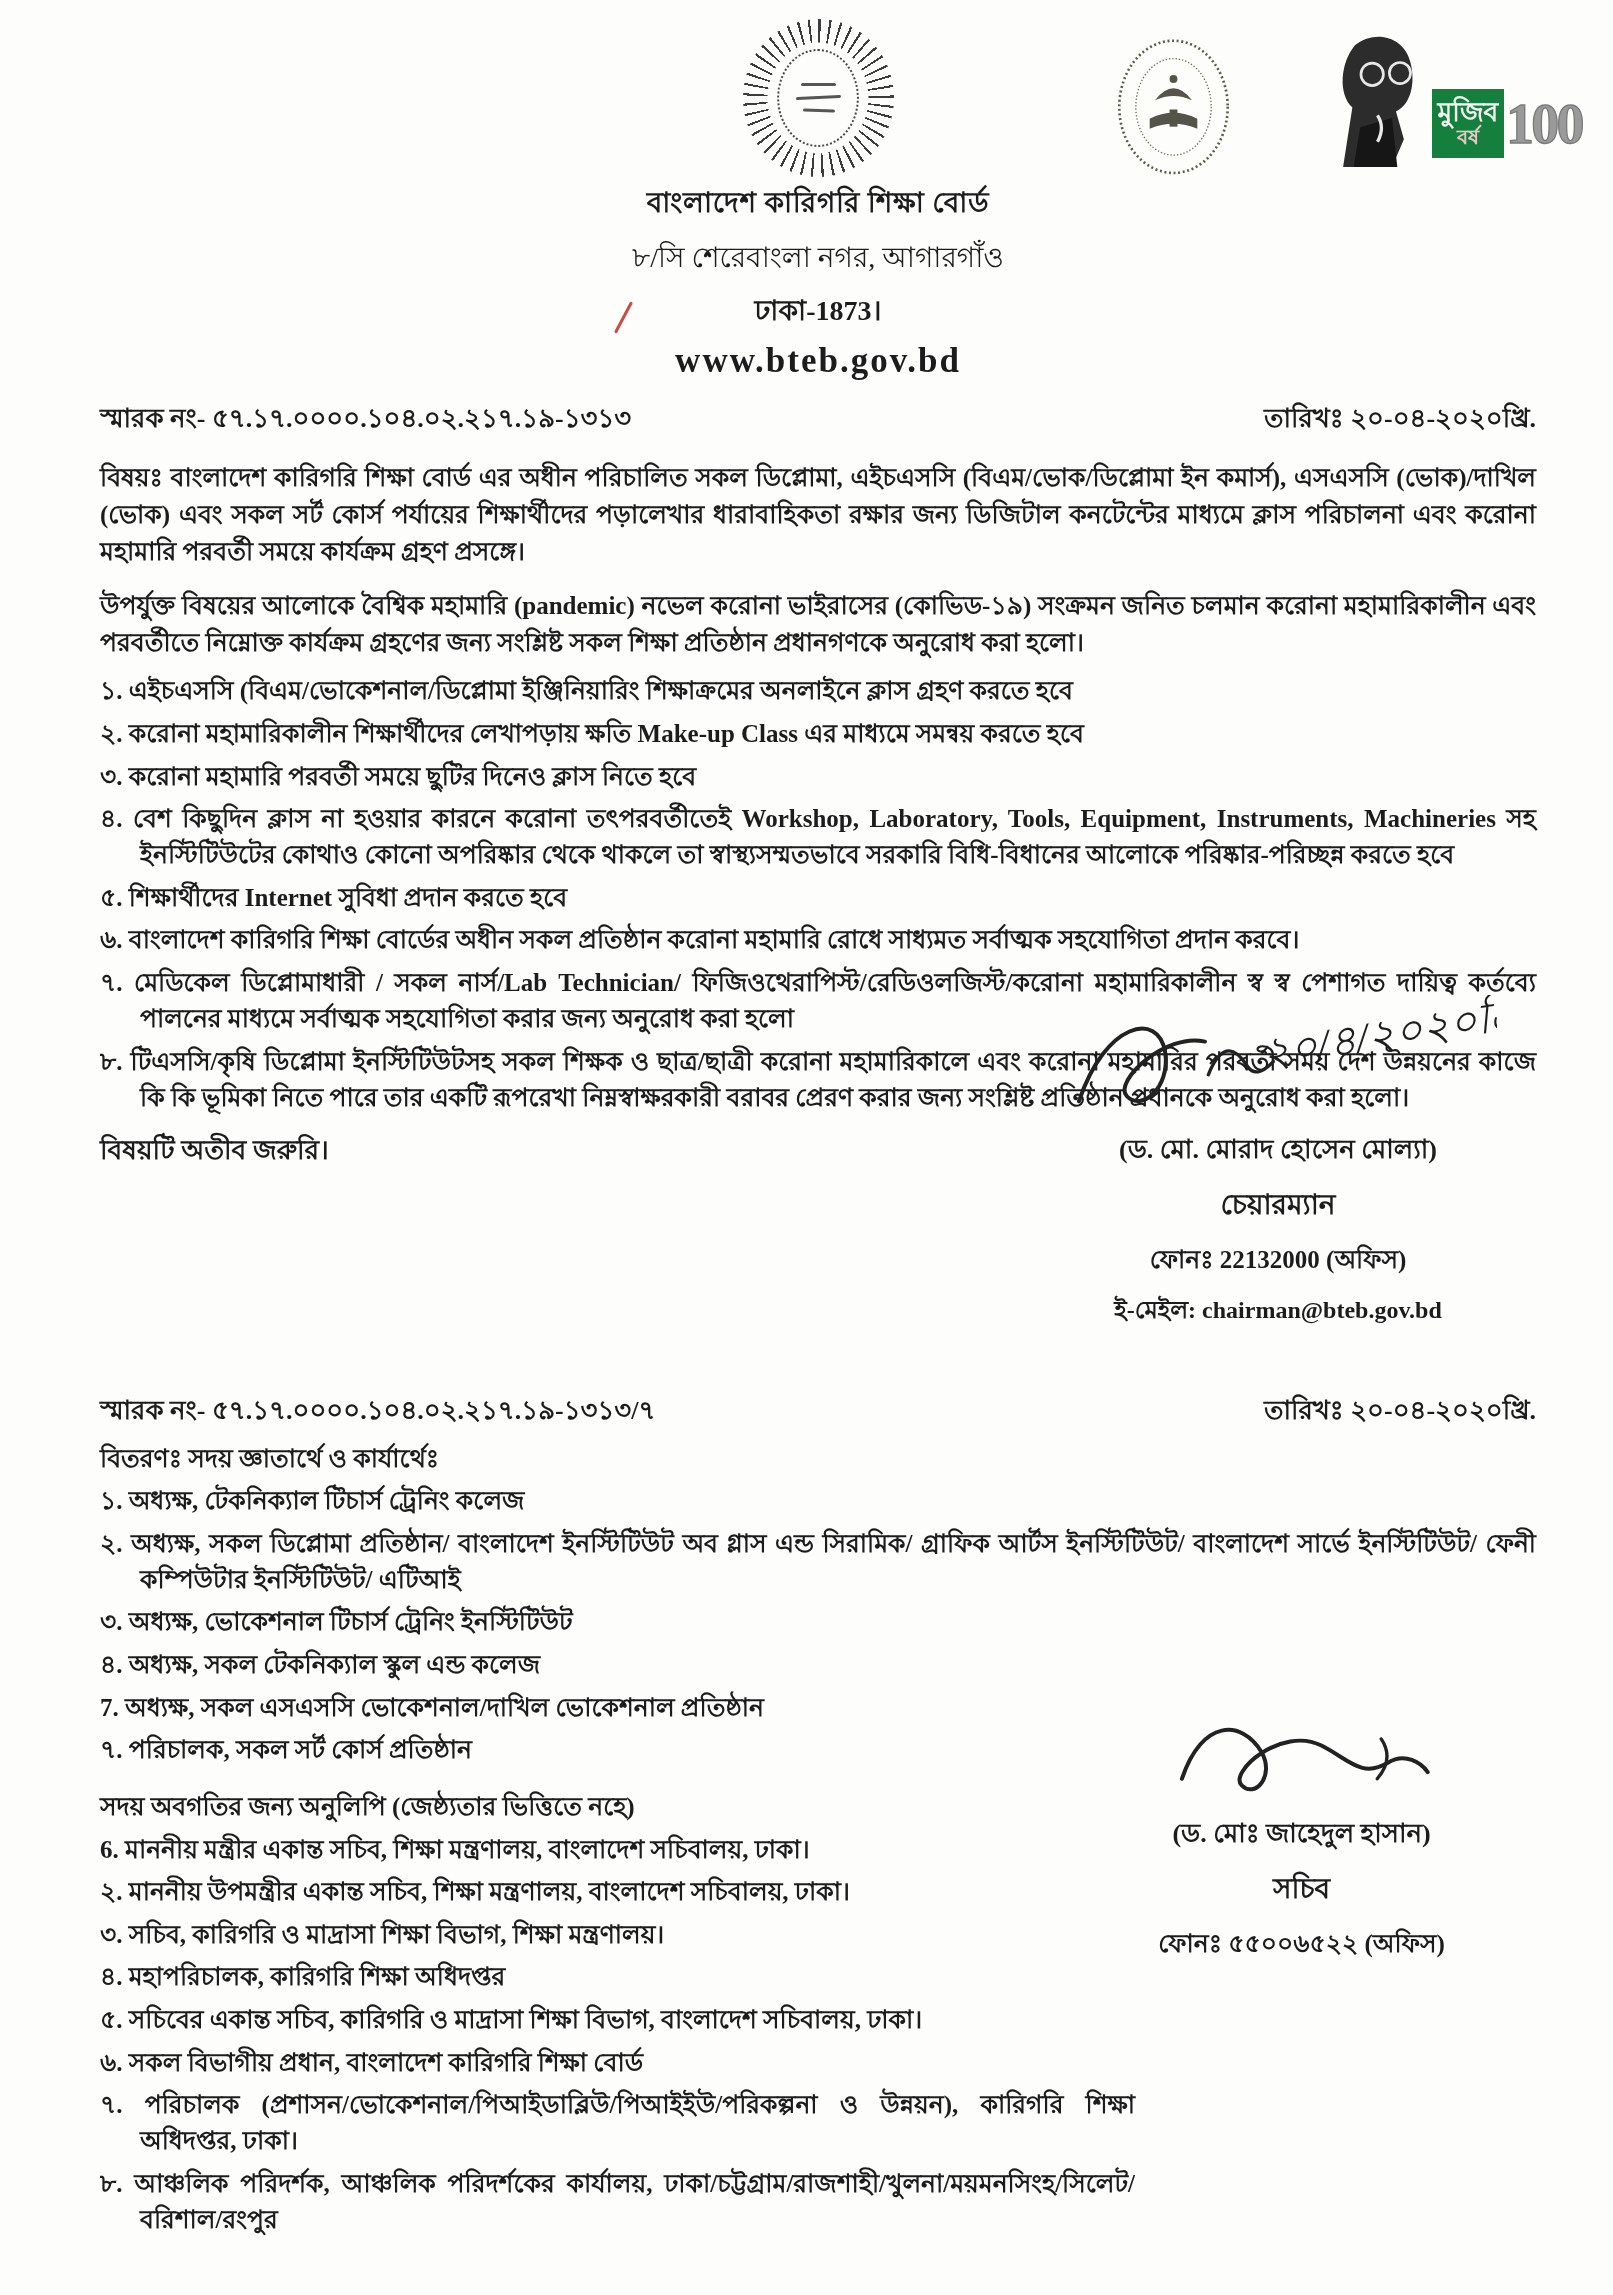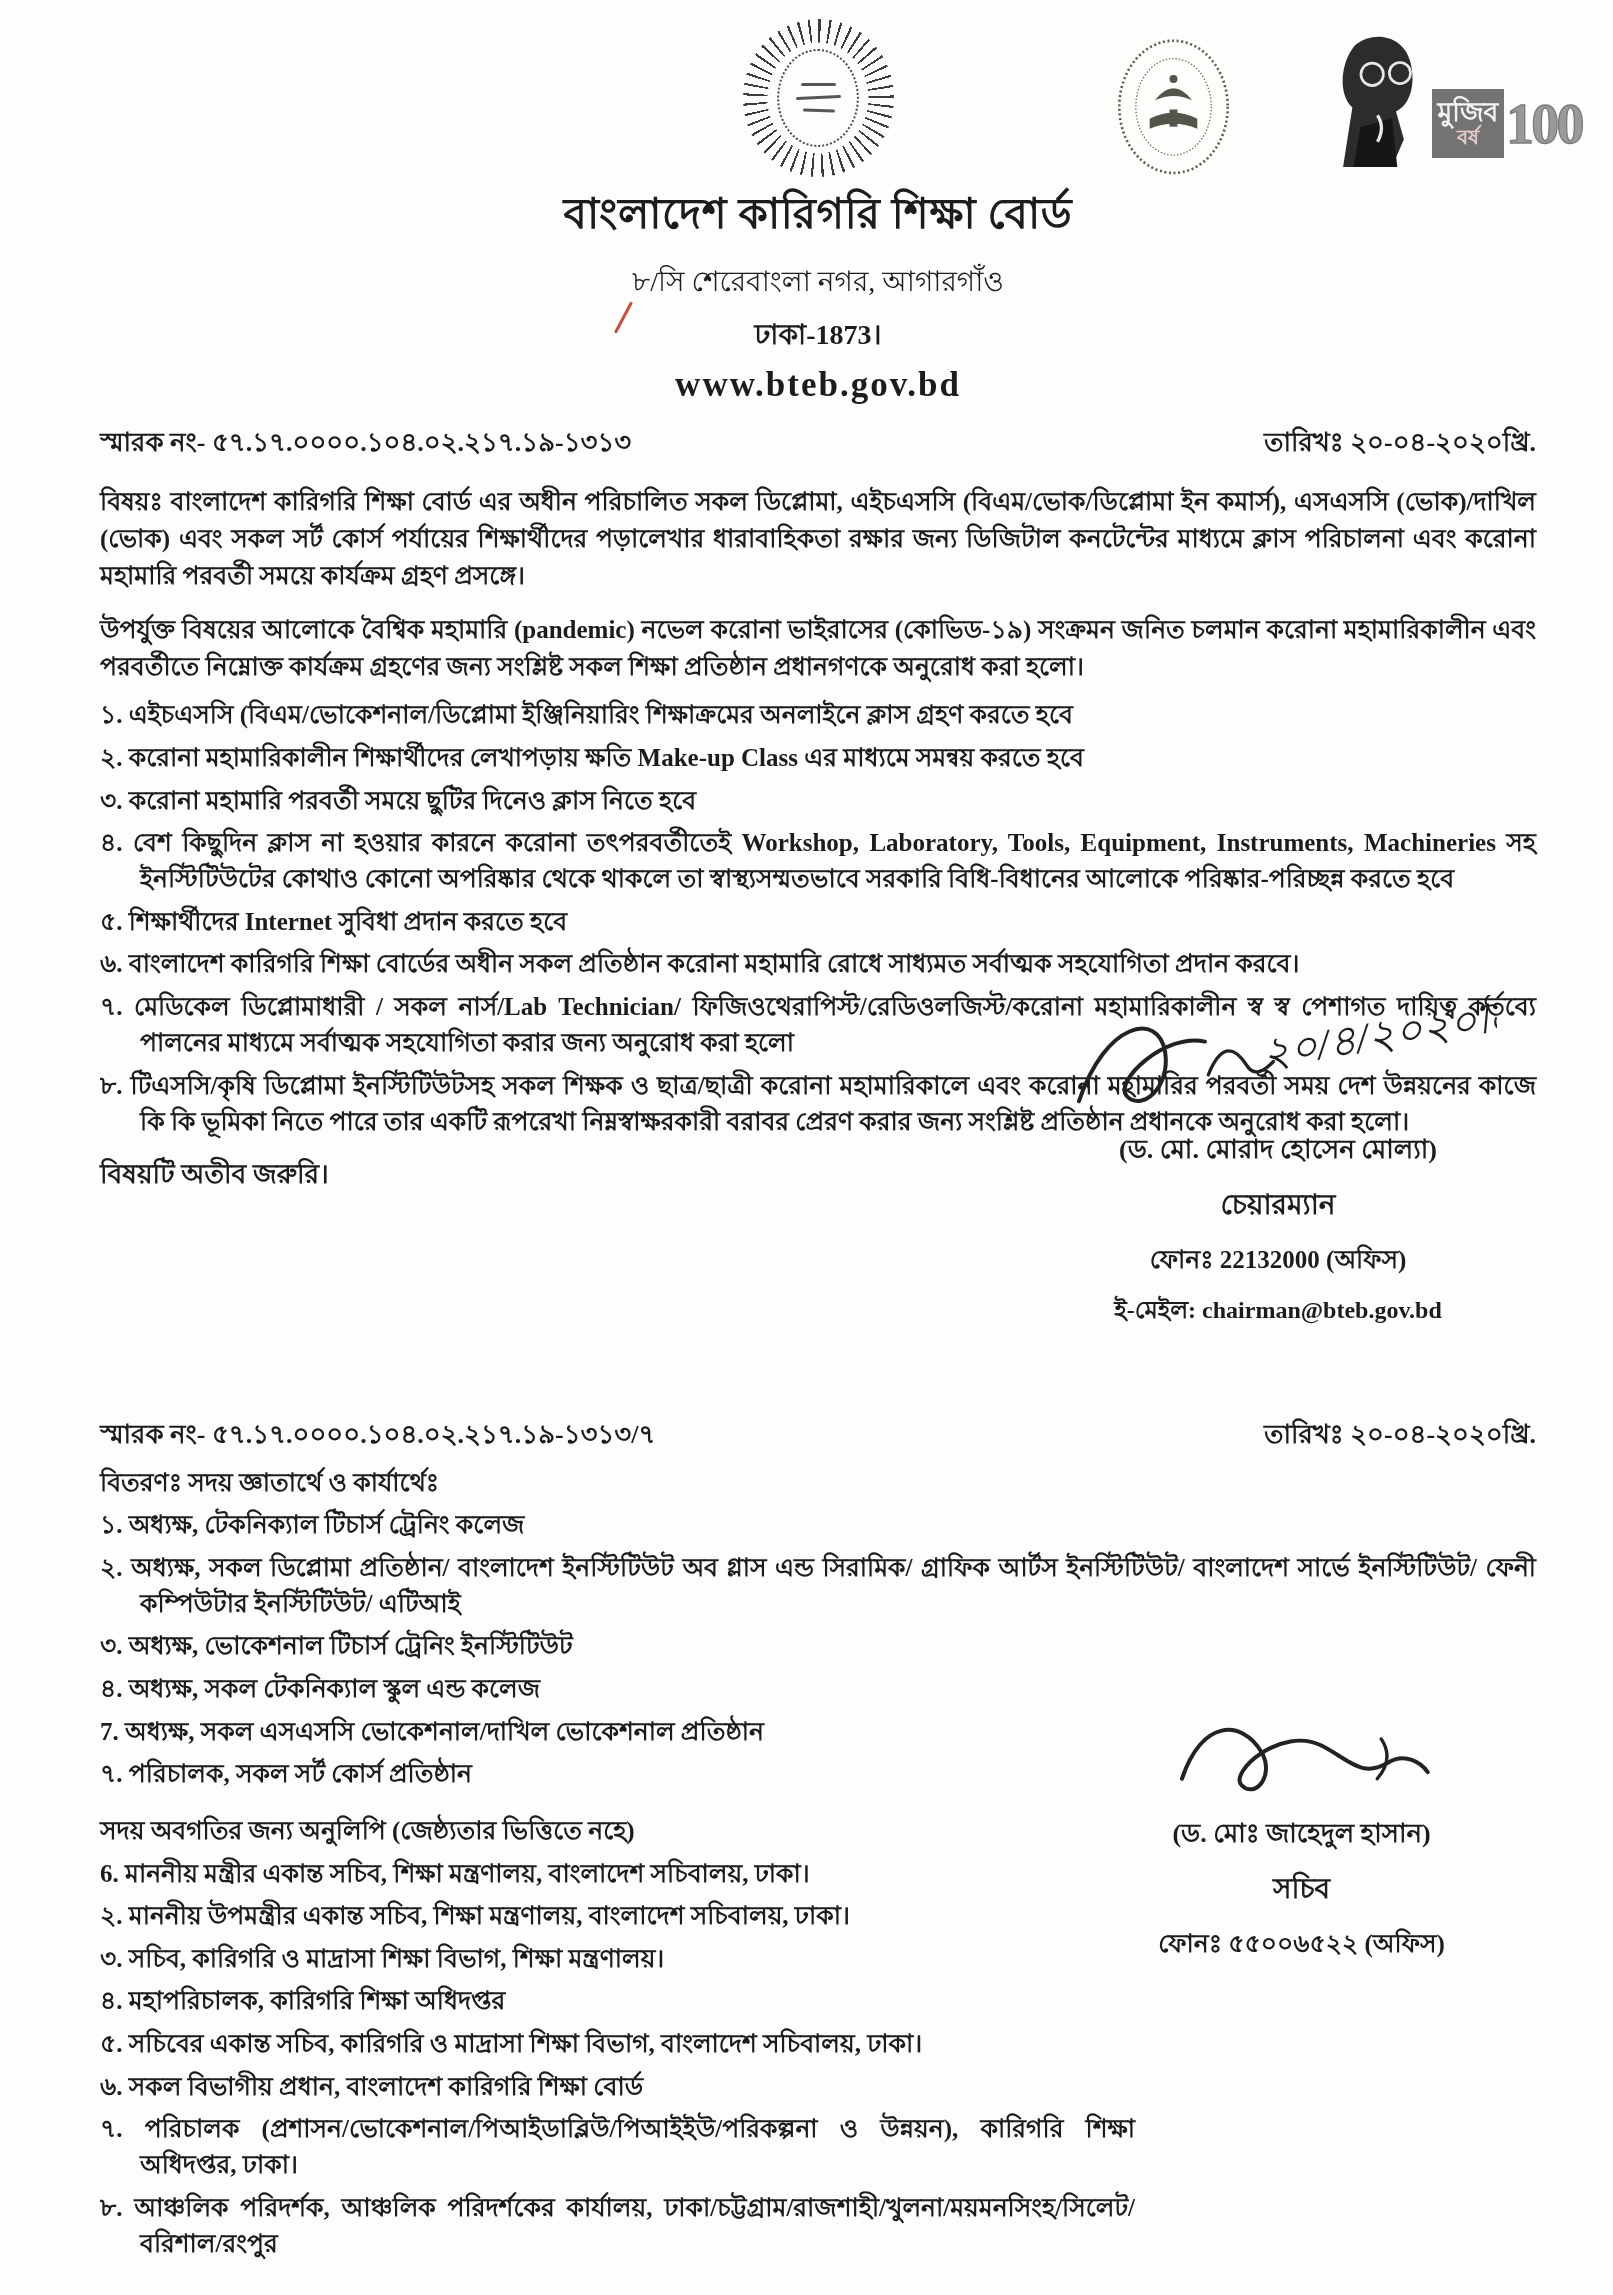--- a/index.html
+++ b/index.html
@@ -21,29 +21,29 @@
   .burst{position:absolute;inset:0;border-radius:50%;
          background:repeating-conic-gradient(#3c3c3c 0deg 1.7deg, transparent 1.7deg 8deg);}
   .burst-core{position:absolute;left:50%;top:50%;width:101px;height:111px;
          transform:translate(-50%,-50%);background:#fdfdfb;border-radius:50%;}
   .seal-ellipse{position:absolute;left:50%;top:50%;width:78px;height:94px;
          transform:translate(-50%,-50%);border:2px dotted #4a4a4a;border-radius:50%;}
   .seal-line{position:absolute;background:#565656;height:3.3px;border-radius:2px;}
   .sl1{left:58px;top:64px;width:35px;}
   .sl2{left:53px;top:77px;width:45px;transform:rotate(-3deg);}
   .sl3{left:60px;top:90px;width:32px;transform:rotate(2deg);}
-  .org-title{font-size:42px;font-weight:bold;letter-spacing:0.7px;margin-top:2.7px;}
+  .org-title{font-size:28px;font-weight:bold;letter-spacing:0.7px;margin-top:2.7px;}
   .org-addr{font-size:28px;font-weight:normal;margin-top:8px;}
   .org-city{font-size:28px;font-weight:bold;margin-top:6.6px;}
   .org-site{font-size:35px;font-weight:bold;letter-spacing:2px;margin-top:5.3px;font-family:"Liberation Serif",serif;}
   
   .corner-emblem{position:absolute;left:1114px;top:35px;}
   .mujib{position:absolute;left:1314px;top:28px;width:239px;height:139px;}
   .mujib svg{position:absolute;left:0;top:0;}
-  .mujib-block{position:absolute;left:118px;top:61px;width:72px;height:69px;background:#737373;
+  .mujib-block{position:absolute;left:118px;top:61px;width:72px;height:69px;background:#15803d;
                color:#f3f3f3;display:flex;flex-direction:column;align-items:center;justify-content:center;
                font-weight:bold;line-height:1.05;}
   .mujib-word{font-size:26.5px;}
   .mujib-borsho{font-size:20px;color:#e5c9c9;}
   .mujib-100{position:absolute;left:192px;top:64px;font-size:56px;font-weight:bold;color:#9a9a9a;
              letter-spacing:-2.7px;-webkit-text-stroke:1.3px #7a7a7a;}
   
   .memo-row{display:flex;justify-content:space-between;align-items:flex-start;
             font-size:26px;font-weight:bold;margin-top:17px;}
   .pen-mark{position:absolute;left:622px;top:300px;width:3.3px;height:35px;background:#c23a2e;

